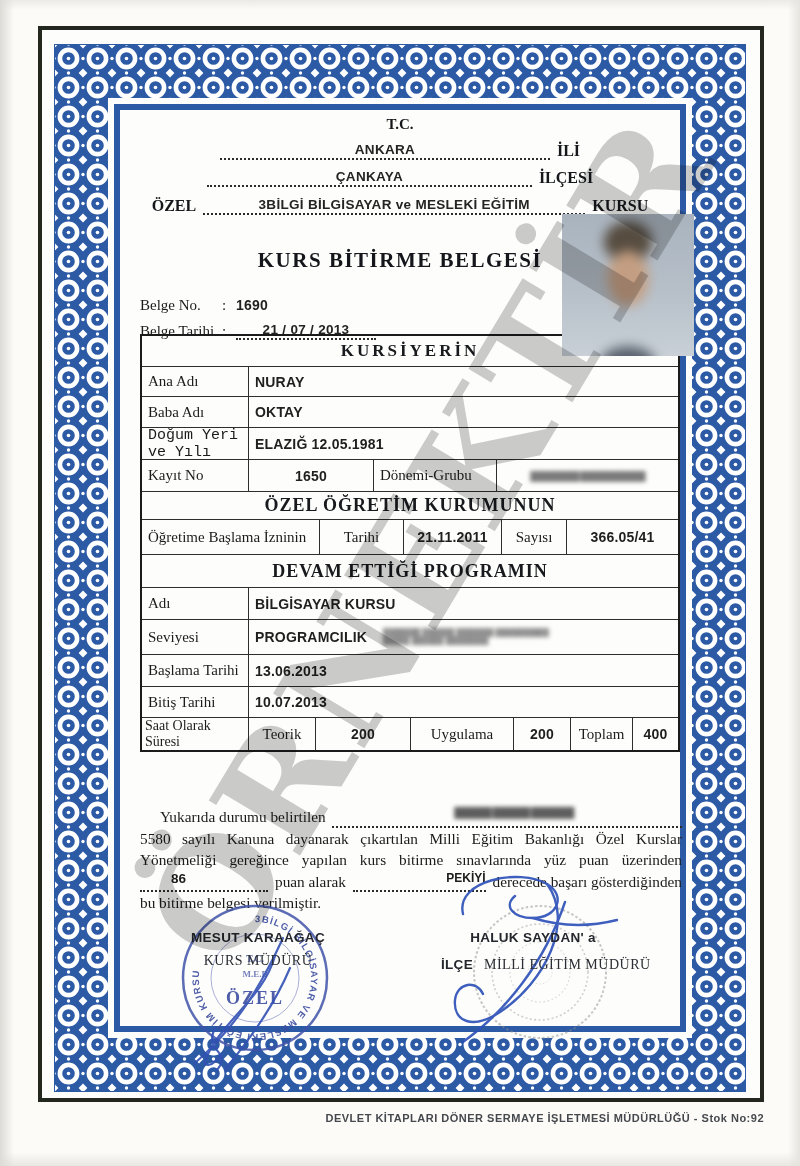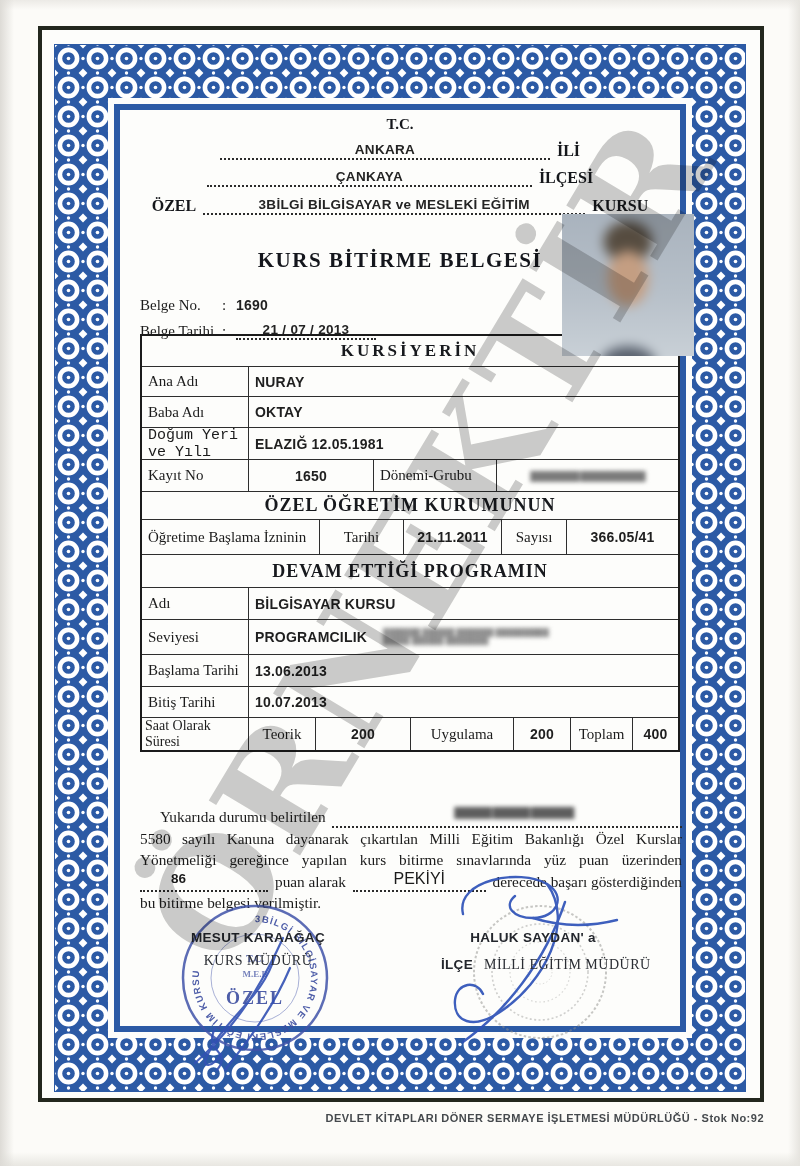--- a/index.html
+++ b/index.html
@@ -257,21 +257,21 @@
       </span>
     </div>
     <div class="st-just">5580 sayılı Kanuna dayanarak çıkartılan Milli Eğitim Bakanlığı Özel Kurslar</div>
     <div class="st-just">Yönetmeliği gereğince yapılan kurs bitirme sınavlarında yüz puan üzerinden</div>
     <div class="st-line">
       <span class="st-dots" style="width:128px;">
         <span class="fill" style="position:absolute; left:0; right:40%; bottom:1px; text-align:center; font-family:'Liberation Sans',sans-serif; font-weight:bold; font-size:13.5px;">86</span>
       </span>
       <span style="margin:0 7px;">puan alarak</span>
       <span class="st-dots grow">
-        <span class="fill" style="position:absolute; left:0; right:0; bottom:1px; text-align:center; font-family:'Liberation Sans',sans-serif; font-weight:normal; font-size:16px;">PEKİYİ</span>
+        <span class="fill" style="position:absolute; left:0; right:0; bottom:1px; text-align:right; font-family:'Liberation Sans',sans-serif; font-weight:bold; font-size:12px;">PEKİYİ</span>
       </span>
       <span style="margin-left:7px;">derecede başarı gösterdiğinden</span>
     </div>
     <div>bu bitirme belgesi verilmiştir.</div>
   </div>
 
   <div class="photo">
     <div class="photo-blur"></div>
   </div>
 

